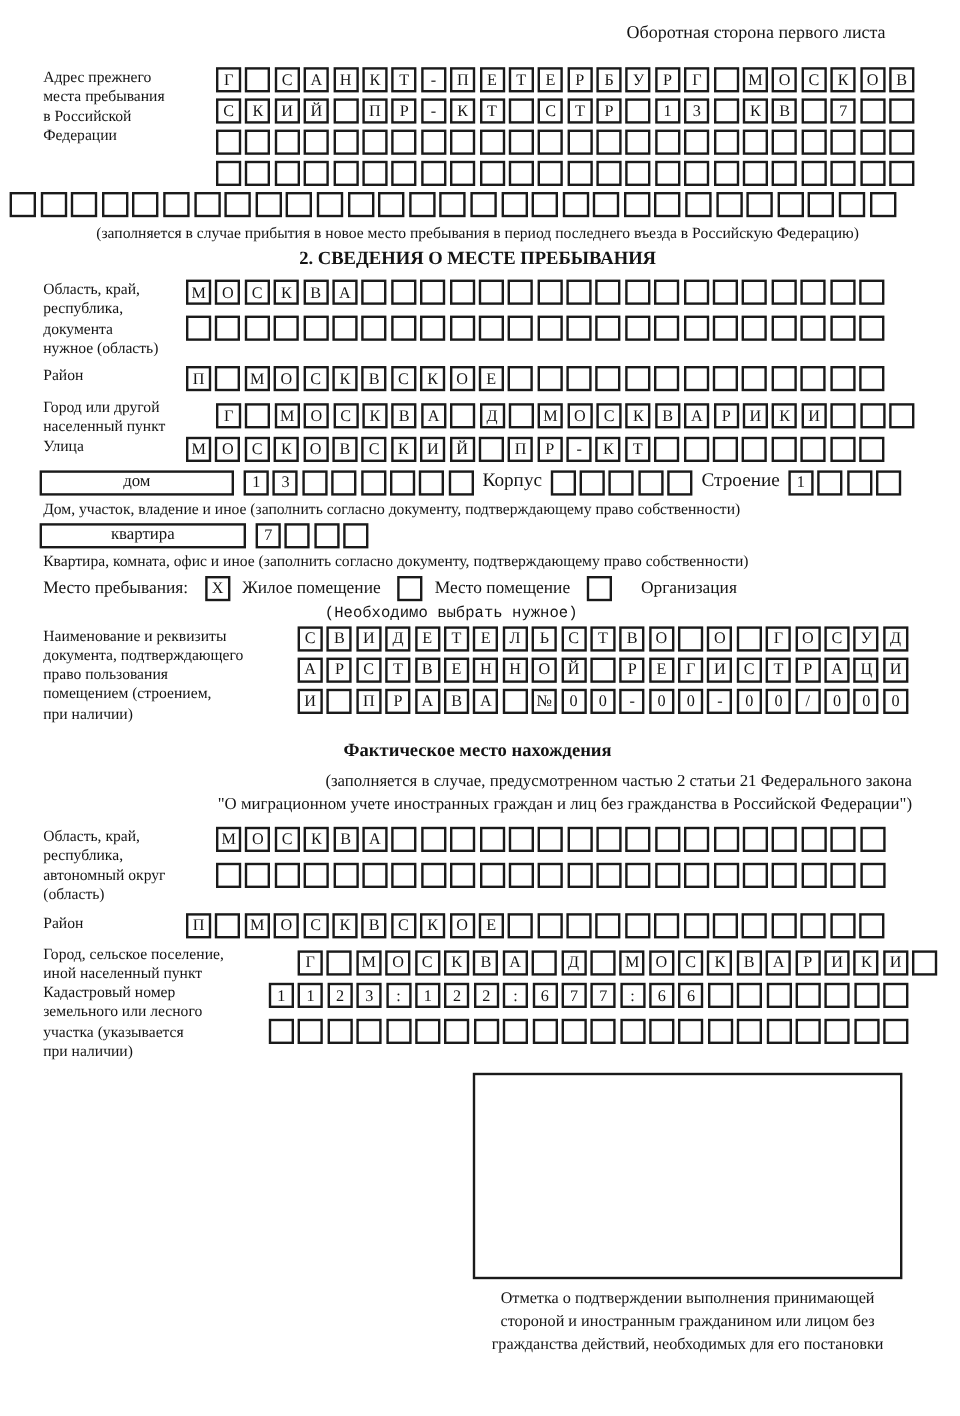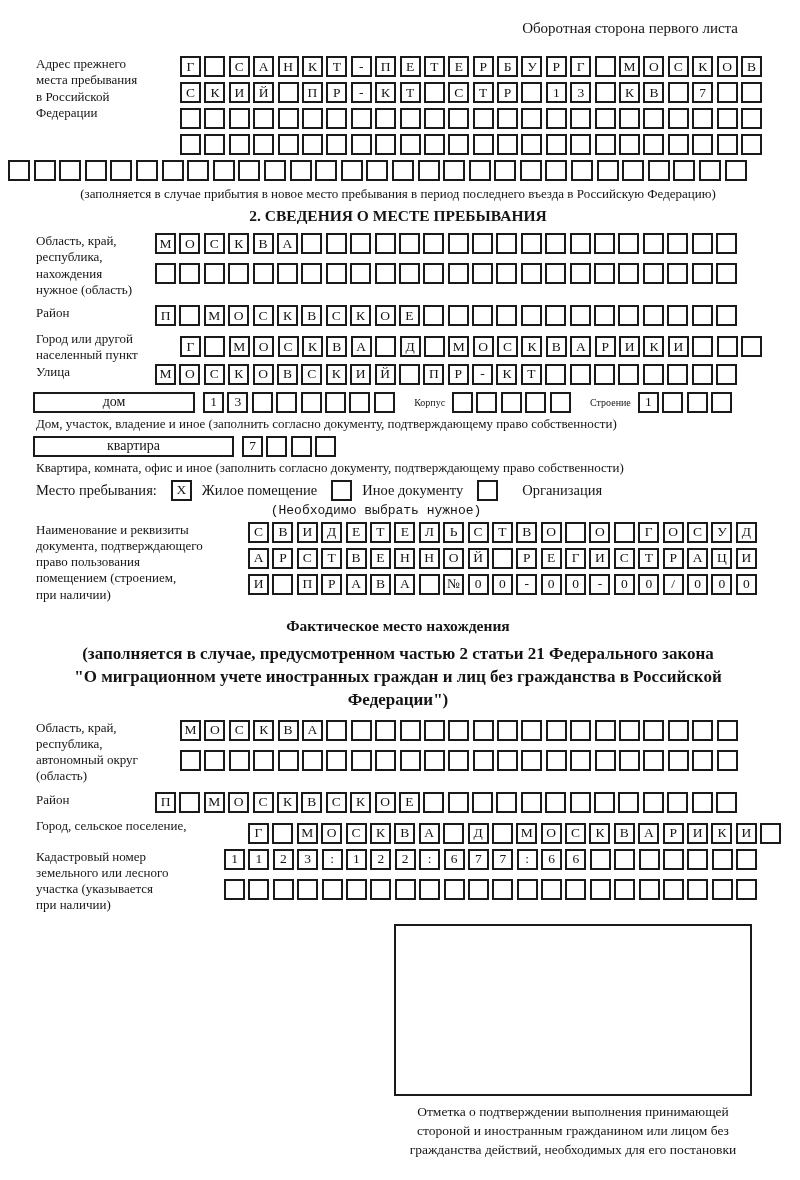--- a/index.html
+++ b/index.html
@@ -18,33 +18,33 @@
         border:2px solid #1a1a1a;margin-right:3.4px;align-items:center;justify-content:center;
         font-size:13.5px;line-height:1;}
   .cells-row.wide{margin-left:-28px;}
   .cells-row.wide .cell{width:22px;margin-right:3.6px;}
   .rowgap{margin-bottom:7px;}
 
   .note{font-size:13px;text-align:center;margin:1px 0 3px 0;}
   .note-left{font-size:13px;text-align:left;margin:1px 0 4px 0;}
   .sec-title{text-align:center;font-weight:bold;font-size:15.5px;margin:5px 0 8px 0;}
 
-  .house-row{display:flex;align-items:center;margin:2px 0 3px -3px;}
+  .house-row{display:flex;margin:2px 0 3px -3px;}
   .box-label{border:2px solid #1a1a1a;height:21px;box-sizing:border-box;display:flex;flex:none;
              align-items:center;justify-content:center;font-size:14px;margin-right:8px;}
-  .house-box{width:162px}.apt-box{width:201px}
-  .inline-label{font-size:10px;margin:0 7px 0 16px;white-space:nowrap;}
+  .house-box{width:162px}.apt-box{width:172px}
+  .inline-label{font-size:16px;margin:0 7px 0 4px;white-space:nowrap;}
 
   .stay-row{display:flex;align-items:center;margin:4px 0 2px 0;font-size:14.5px;}
   .stay-row .cell{margin:0 10px 0 14px;}
   .opt-label{white-space:nowrap;}
   .choose-note{margin-left:175px;width:330px;text-align:center;font-family:Liberation Mono, monospace;}
 
   .doc-block{margin-top:4px;}
-  .act-note{font-size:17px;text-align:center;line-height:1.35;margin-bottom:8px;font-weight:bold;}
+  .act-note{font-size:14px;text-align:right;line-height:1.35;margin-bottom:8px;}
 
   .stamp-box{width:358px;height:172px;border:2px solid #1a1a1a;box-sizing:border-box;
              margin:10px 0 6px 358px;}
   .stamp-caption{margin-left:322px;width:430px;text-align:center;font-size:13.5px;line-height:1.42;}
 </style>
 </head>
 <body>
 
 <div class="page">
 
@@ -196,21 +196,21 @@
       <span class="cell"></span>
     </div>
   <div class="note">(заполняется в случае прибытия в новое место пребывания в период последнего въезда в Российскую Федерацию)</div>
 
   <div class="sec-title">2. СВЕДЕНИЯ О МЕСТЕ ПРЕБЫВАНИЯ</div>
 
   <div class="frow rowgap">
     <div class="flabel w119">
       <div>Область, край,</div>
       <div>республика,</div>
-      <div>нахождения</div>
+      <div>документа</div>
       <div>нужное (область)</div>
     </div>
     <div>
       <div class="cells-row" style="margin-bottom:9px">
           <span class="cell">М</span>
           <span class="cell">О</span>
           <span class="cell">С</span>
           <span class="cell">К</span>
           <span class="cell">В</span>
           <span class="cell">А</span>
@@ -394,21 +394,21 @@
         <span class="cell"></span>
       </div>
   </div>
   <div class="note-left">Квартира, комната, офис и иное (заполнить согласно документу, подтверждающему право собственности)</div>
 
   <div class="stay-row">
     <span>Место пребывания:</span>
     <span class="cell">X</span>
     <span class="opt-label">Жилое помещение</span>
     <span class="cell"></span>
-    <span class="opt-label">Иное документу</span>
+    <span class="opt-label">Место помещение</span>
     <span class="cell" style="margin-right:24px"></span>
     <span class="opt-label">Организация</span>
   </div>
   <div class="note choose-note">(Необходимо выбрать нужное)</div>
 
   <div class="frow doc-block">
     <div class="flabel w212">
       <div>Наименование и реквизиты</div>
       <div>документа, подтверждающего</div>
       <div>право пользования</div>
@@ -581,20 +581,21 @@
         <span class="cell"></span>
         <span class="cell"></span>
         <span class="cell"></span>
         <span class="cell"></span>
       </div>
   </div>
 
   <div class="frow">
     <div class="flabel w212">
       <div>Город, сельское поселение,</div>
+      <div>иной населенный пункт</div>
     </div>
     <div class="cells-row" style="margin-top:5px">
         <span class="cell">Г</span>
         <span class="cell"></span>
         <span class="cell">М</span>
         <span class="cell">О</span>
         <span class="cell">С</span>
         <span class="cell">К</span>
         <span class="cell">В</span>
         <span class="cell">А</span>

